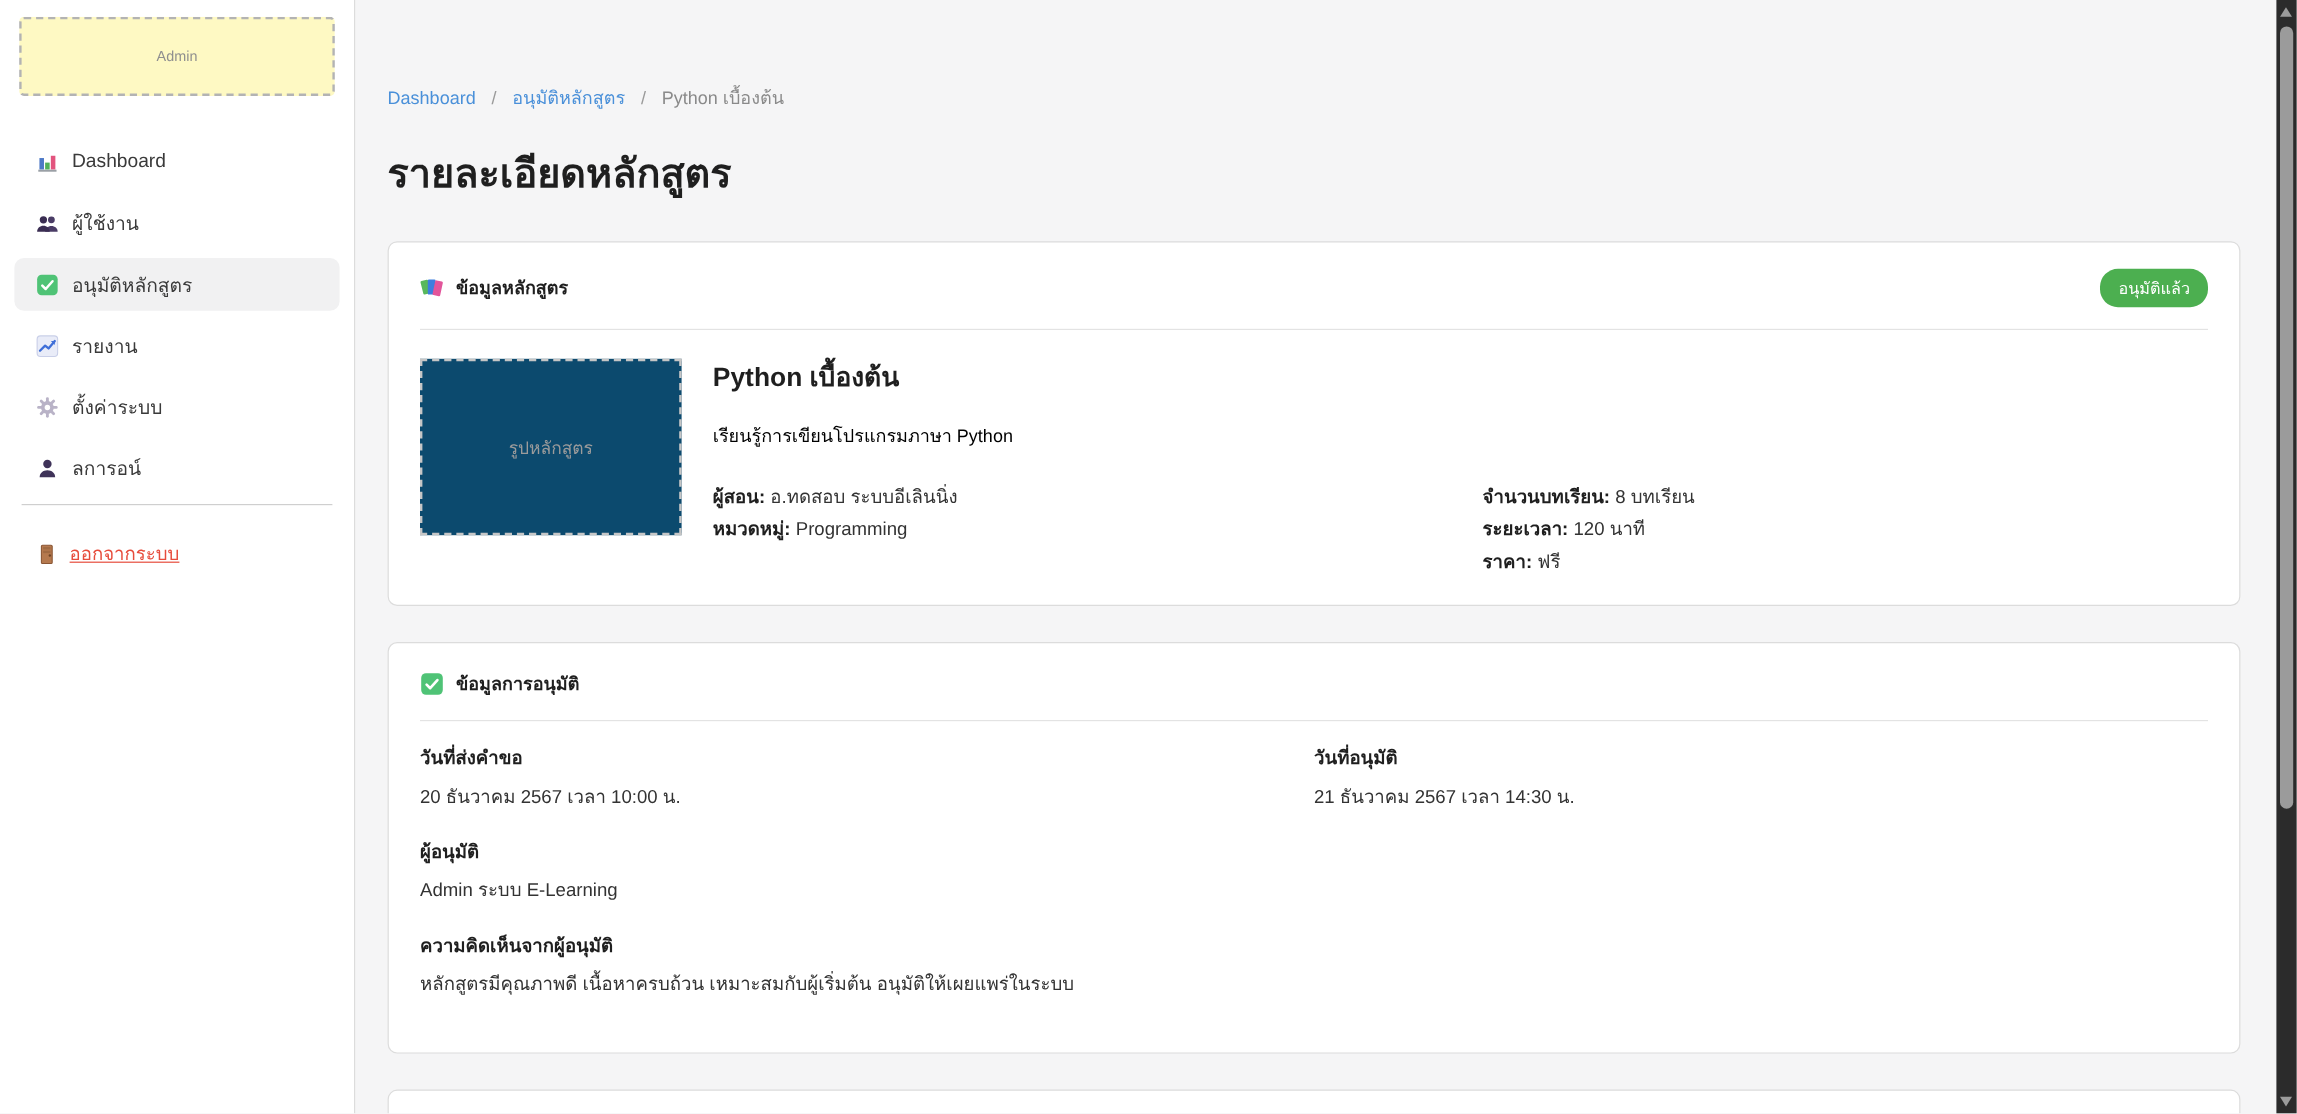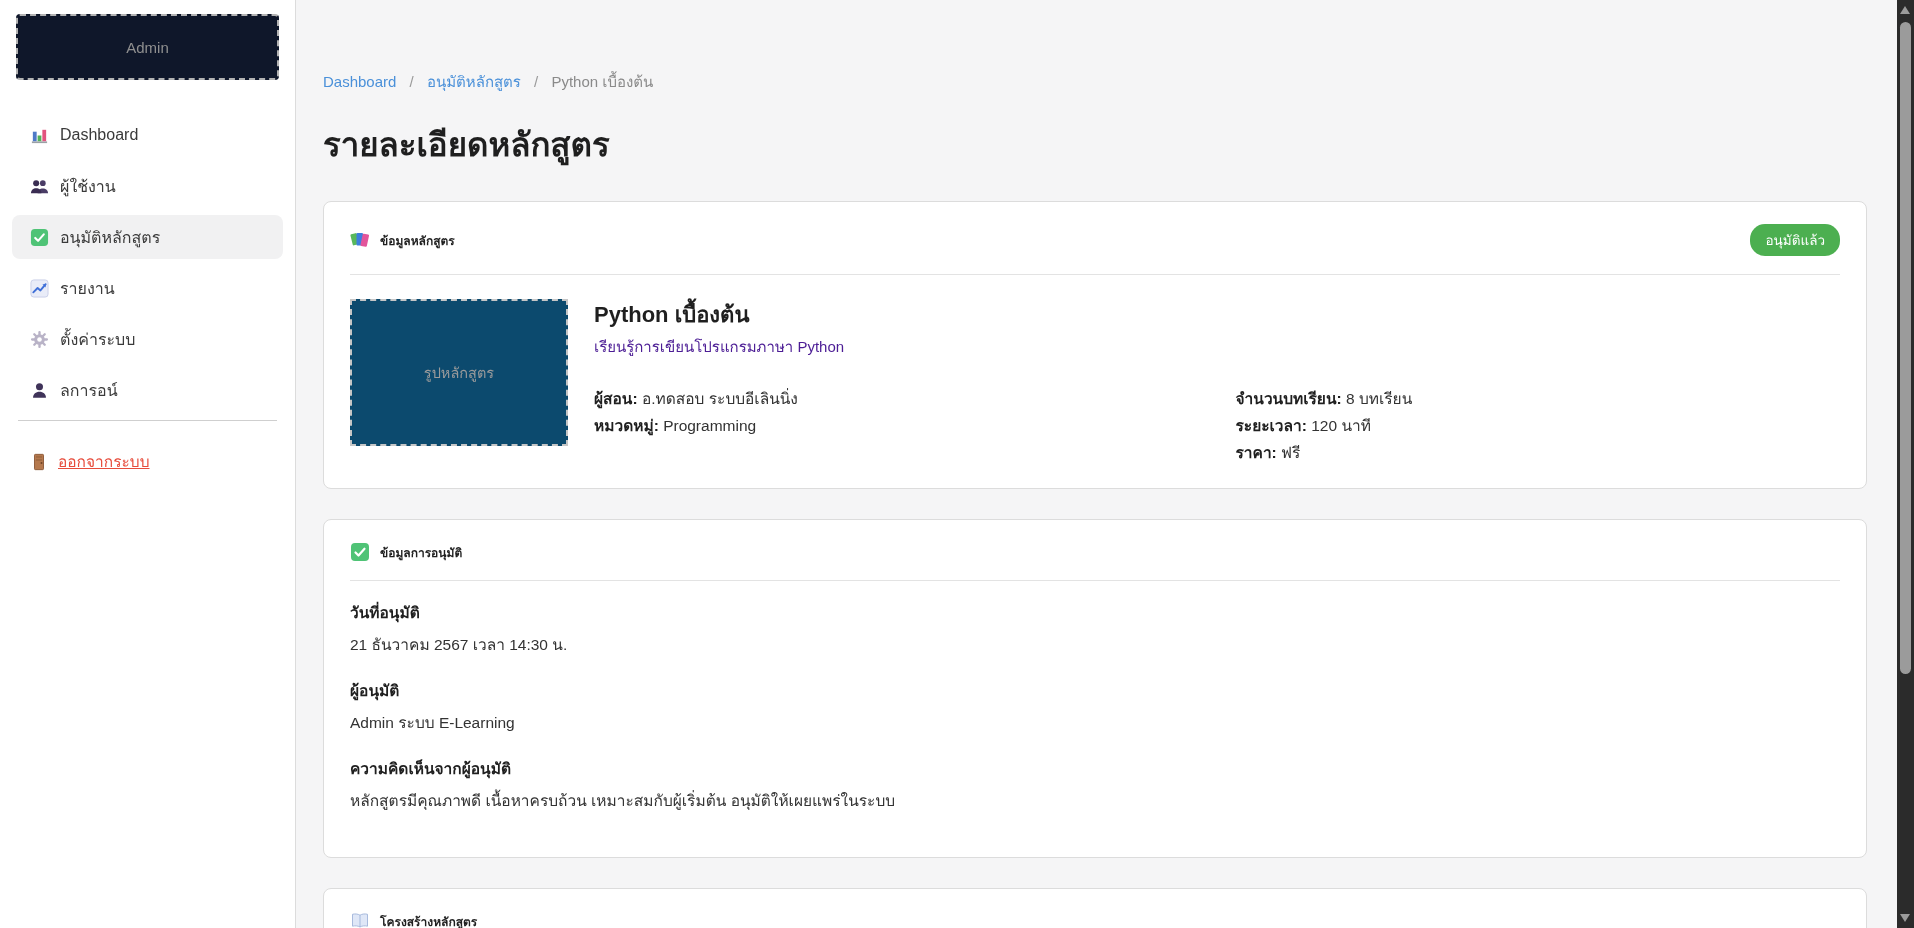--- a/index.html
+++ b/index.html
@@ -11,23 +11,23 @@
     position:relative;
   }
 
   
   .sidebar {
     position:absolute; left:0; top:0; width:296px; height:928px;
     background:#ffffff; border-right:1px solid #dcdcdc;
   }
   .logo-box {
     margin:14px 16px 0 16px; height:66px;
-    background:#0f172a; border:2px dashed #b3b3b3; border-radius:4px;
+    background:#fef9c3; border:2px dashed #b3b3b3; border-radius:4px;
     display:flex; align-items:center; justify-content:center;
-    color:#8f8f8f; font-size:15px;
+    color:#8f8f8f; font-size:12px;
   }
   .menu { margin-top:33px; }
   .menu-item {
     display:flex; align-items:center; gap:11px;
     height:44px; margin:0 12px 7px 12px; padding-left:18px;
     font-size:16px; color:#3a3a3a; border-radius:8px; cursor:pointer;
   }
   .menu-item.active { background:#f1f1f2; }
   .menu-item .ic { width:19px; height:19px; flex:0 0 19px; display:inline-flex; }
   .side-divider { border:none; border-top:1px solid #cfcfcf; margin:8px 18px 0 18px; }
@@ -64,39 +64,39 @@
   .breadcrumb .sep { color:#9a9a9a; margin:0 9px; }
   .breadcrumb .current { color:#8a8a8a; }
   h1.page-title { font-size:33px; font-weight:700; color:#1f1f1f; margin-bottom:30px; }
 
   .card {
     background:#fff; border:1px solid #dcdcdc; border-radius:8px;
     padding:22px 26px; margin-bottom:30px;
   }
   .card-head { display:flex; align-items:center; }
   .card-head .ic { width:20px; height:20px; margin-right:10px; display:inline-flex; }
-  .card-head .card-title { font-size:12px; font-weight:700; color:#1f1f1f; }
+  .card-head .card-title { font-size:15px; font-weight:700; color:#1f1f1f; }
   .card-head .spacer { flex:1; }
   .badge {
     background:#4caf50; color:#fff; font-size:13.5px;
     padding:5px 15px; border-radius:15px; white-space:nowrap;
   }
   .card-divider { border:none; border-top:1px solid #e3e3e3; margin-top:18px; }
 
   
   .course-body { display:flex; gap:26px; margin-top:24px; }
   .img-placeholder {
     width:218px; height:147px; flex:0 0 218px;
     background:#0c4a6e; border:2px dashed #c6c6c6;
     display:flex; align-items:center; justify-content:center;
     color:#9b9b9b; font-size:14.5px;
   }
   .course-info { flex:1; }
   .course-title { font-size:22px; font-weight:700; color:#1f1f1f; line-height:32px; }
-  .course-desc { color:#4c1d95; font-size:15px; margin-top:4px; }
+  .course-desc { color:#000000; font-size:15px; margin-top:20px; }
   .meta-row { display:flex; margin-top:26px;gap:37px; }
   .meta-col { width:50%; font-size:15.5px; line-height:27px; color:#333; }
   .meta-col b { color:#1f1f1f; }
 
   
   .fields { margin-top:20px; }
   .field-row { display:flex; }
   .field { width:50%; margin-bottom:22px; }
   .field.full { width:100%; }
   .field .flabel { font-size:15.5px; font-weight:700; color:#1f1f1f; line-height:24px; }
@@ -272,20 +272,24 @@
           <path d="M5.5 10.5l3 3 6-6.8" stroke="#fff" stroke-width="2.2" fill="none" stroke-linecap="round" stroke-linejoin="round"></path>
         </svg>
       </span>
       <span class="card-title">ข้อมูลการอนุมัติ</span>
     </div>
     <hr class="card-divider">
 
     <div class="fields">
       <div class="field-row">
         <div class="field">
+          <div class="flabel">วันที่ส่งคำขอ</div>
+          <div class="fvalue">20 ธันวาคม 2567 เวลา 10:00 น.</div>
+        </div>
+        <div class="field">
           <div class="flabel">วันที่อนุมัติ</div>
           <div class="fvalue">21 ธันวาคม 2567 เวลา 14:30 น.</div>
         </div>
       </div>
       <div class="field full">
         <div class="flabel">ผู้อนุมัติ</div>
         <div class="fvalue">Admin ระบบ E-Learning</div>
       </div>
       <div class="field full">
         <div class="flabel">ความคิดเห็นจากผู้อนุมัติ</div>

